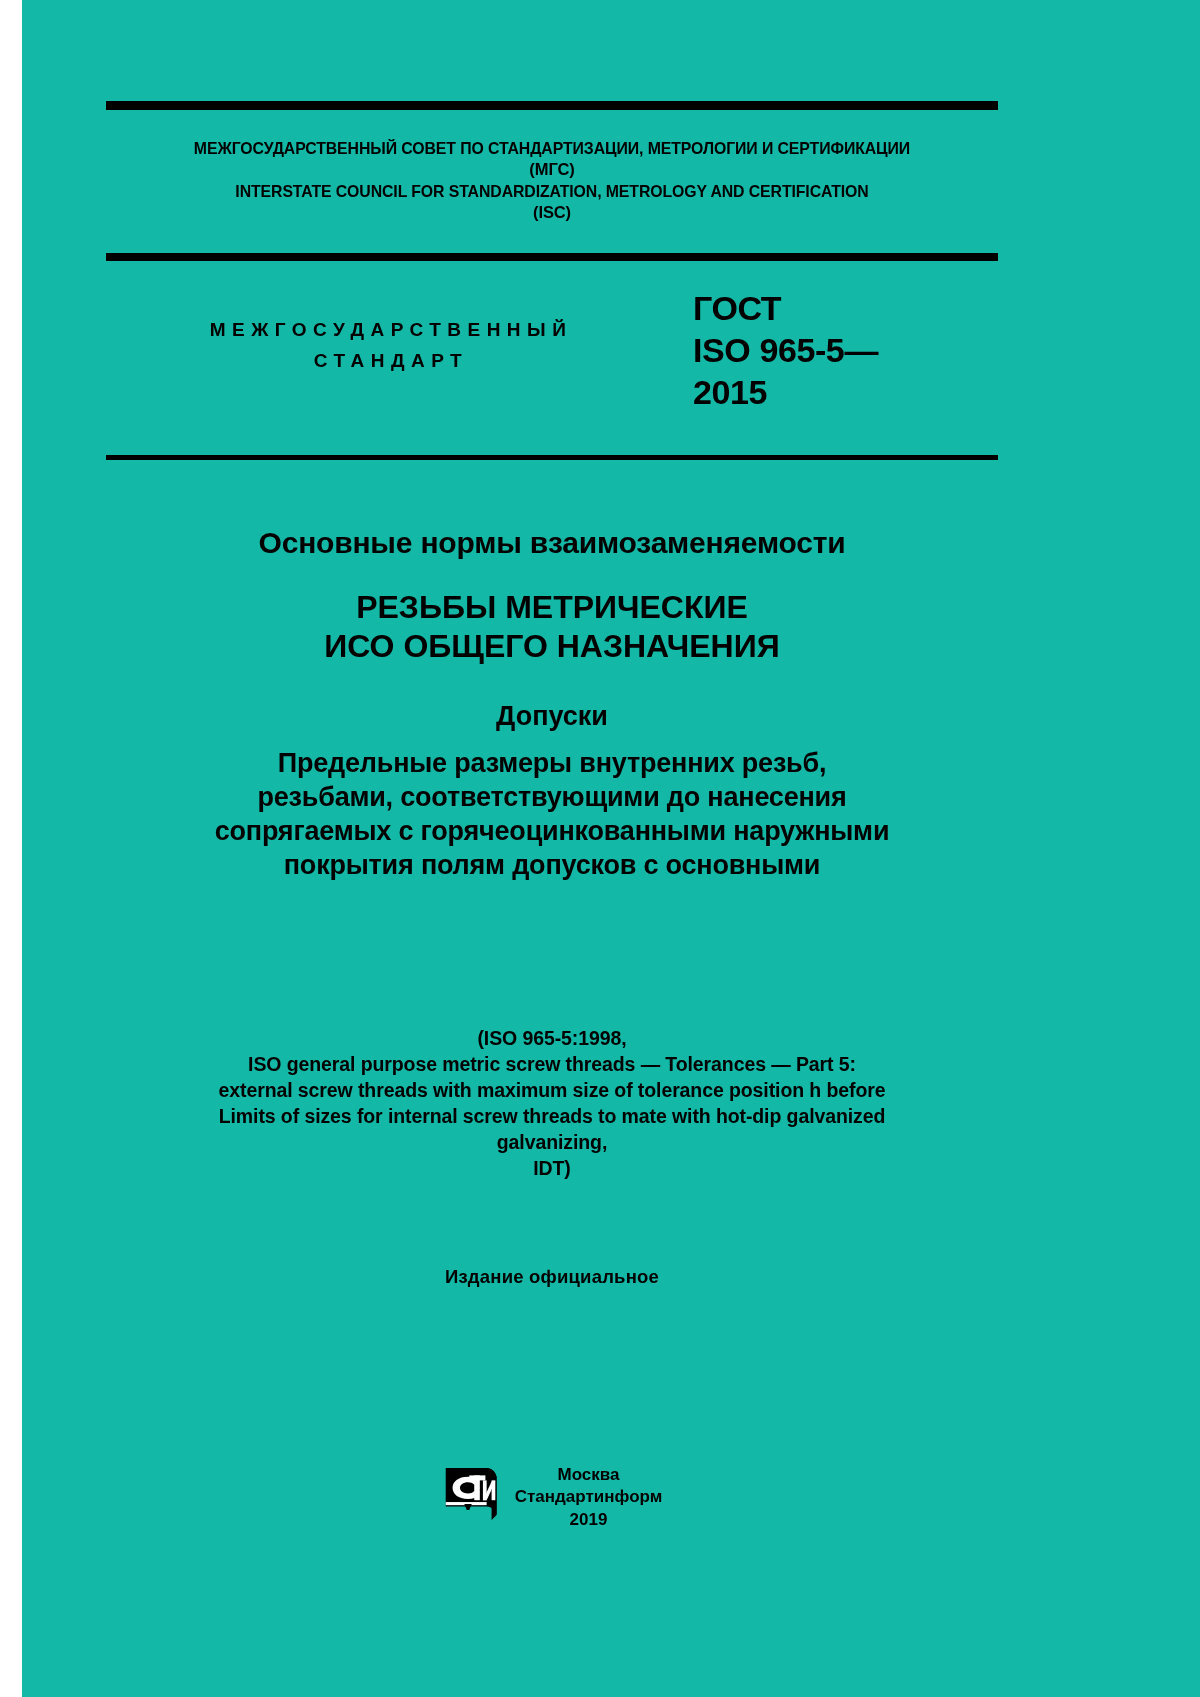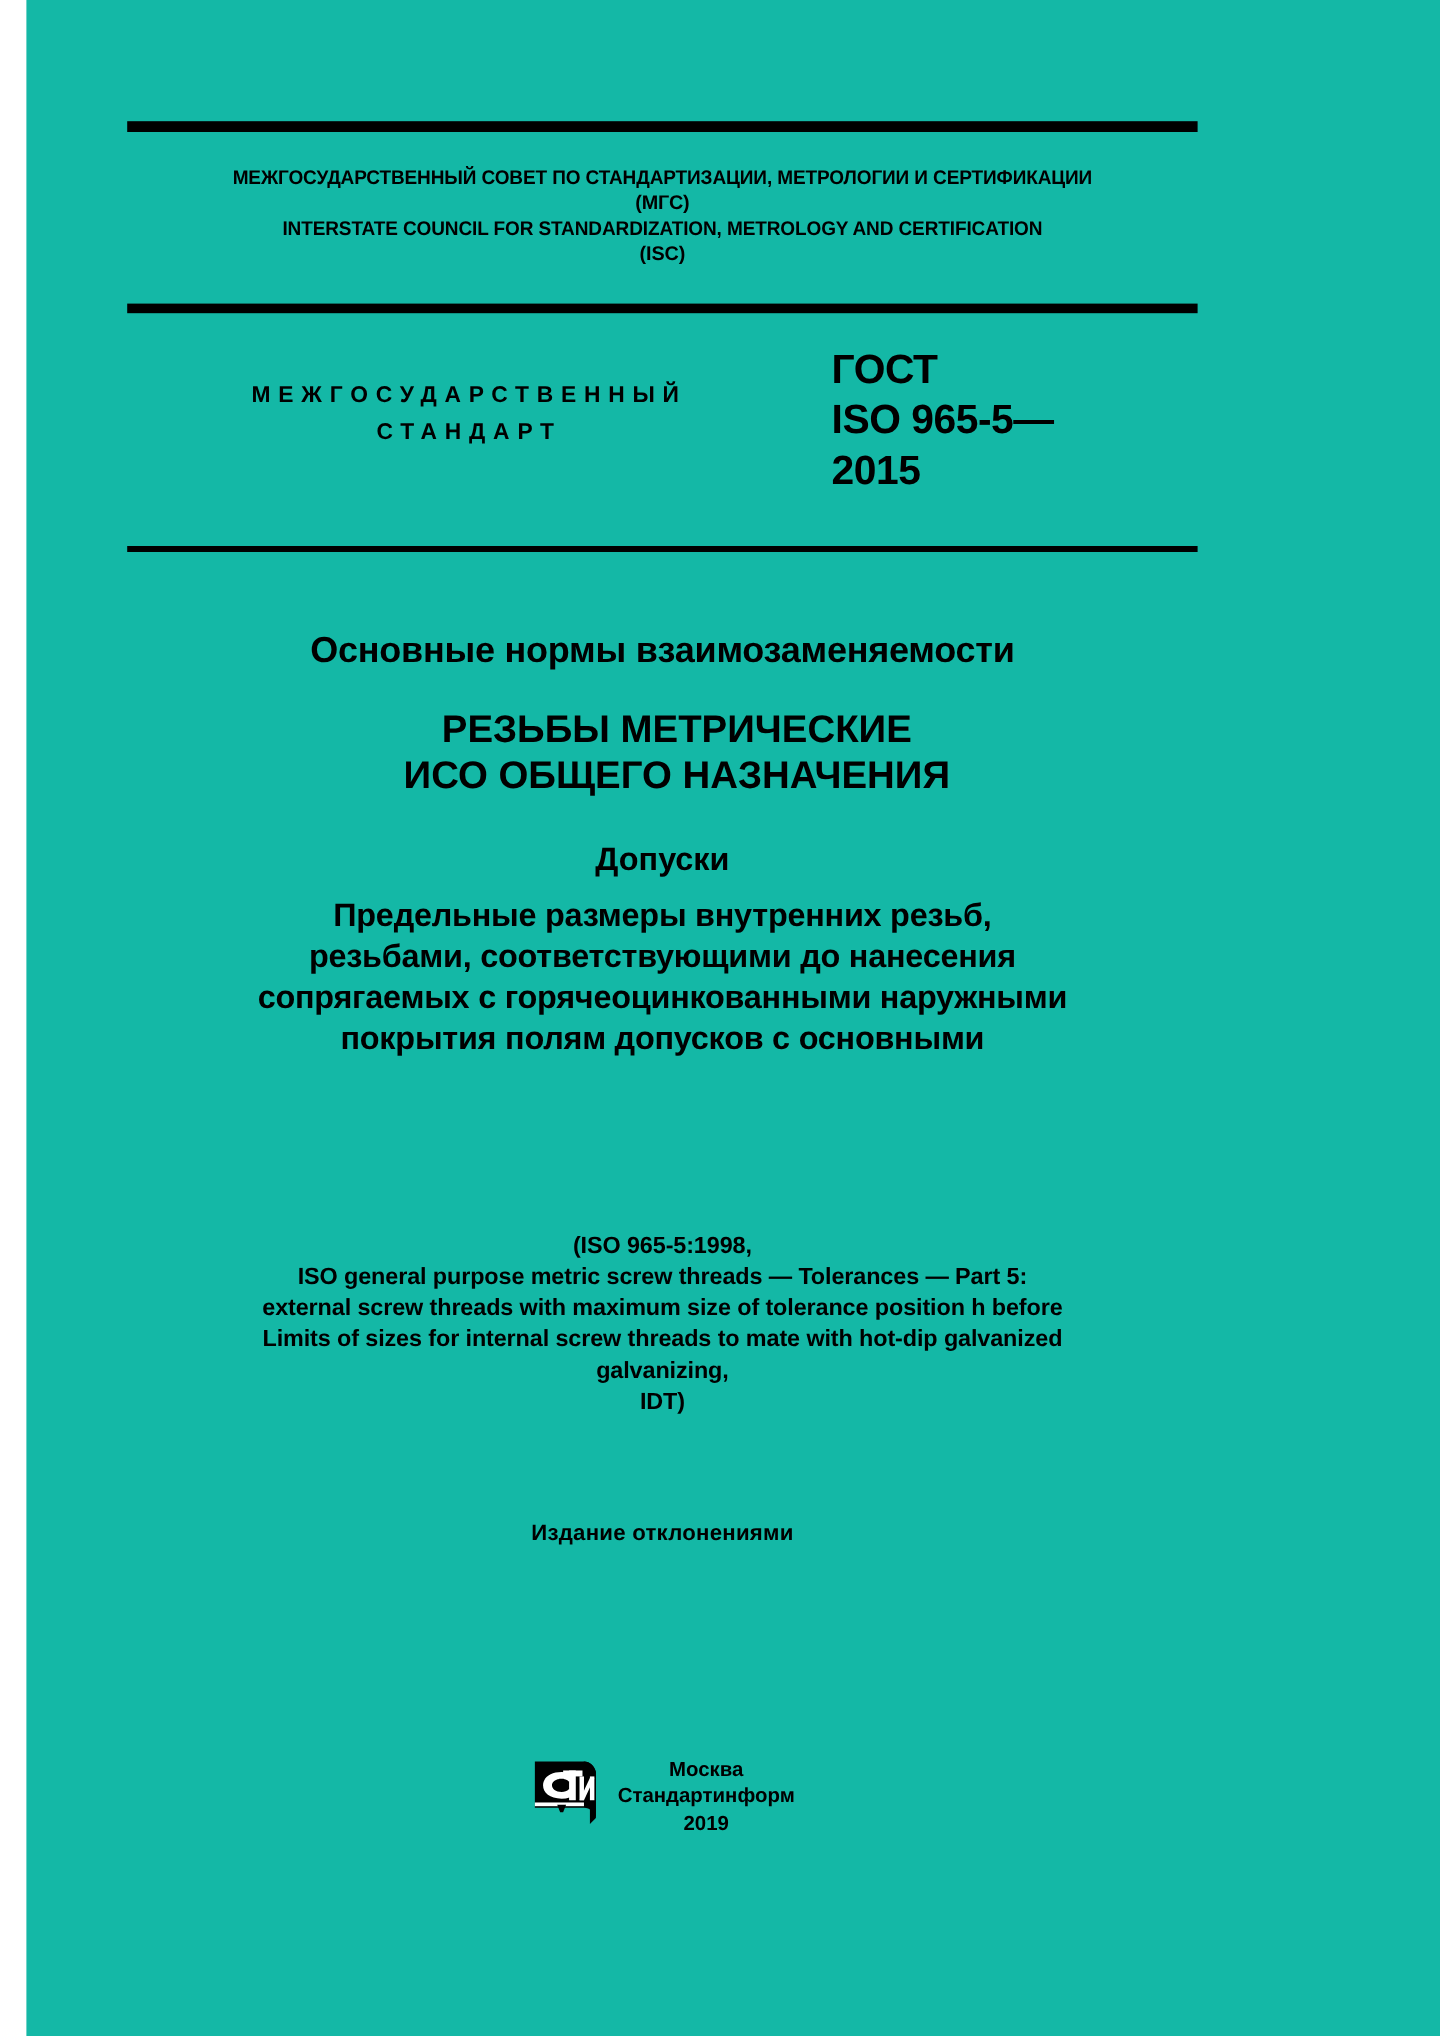--- a/index.html
+++ b/index.html
@@ -195,21 +195,21 @@
         <div class="gost-line">2015</div>
       </div>
     </div>
 
     <div class="rule rule-thin" style="position:absolute; left:0; top:455px;"></div>
 
     <div class="title-block" style="position:absolute; left:0; top:525px; width:892px;">
       <div class="t-sub1">Основные нормы взаимозаменяемости</div>
     </div>
 
-    <div class="title-block" style="position:absolute; left:12px; top:588px; width:892px;text-align:center;">
+    <div class="title-block" style="position:absolute; left:0; top:588px; width:892px;text-align:center;">
       <div class="t-main">РЕЗЬБЫ МЕТРИЧЕСКИЕ</div>
       <div class="t-main">ИСО ОБЩЕГО НАЗНАЧЕНИЯ</div>
     </div>
 
     <div class="title-block" style="position:absolute; left:0; top:700px; width:892px;">
       <div class="t-tol">Допуски</div>
     </div>
 
     <div class="title-block" style="position:absolute; left:-6px; top:746px; width:904px;">
       <div class="t-long">Предельные размеры внутренних резьб,</div>
@@ -220,21 +220,21 @@
 
     <div class="iso-ref" style="position:absolute; left:0; top:1026px; width:892px;">
       <div>(ISO 965-5:1998,</div>
       <div class="nowrap">ISO general purpose metric screw threads — Tolerances — Part 5:</div>
       <div class="nowrap">external screw threads with maximum size of tolerance position h before</div>
       <div class="nowrap">Limits of sizes for internal screw threads to mate with hot-dip galvanized</div>
       <div>galvanizing,</div>
       <div>IDT)</div>
     </div>
 
-    <div class="official" style="position:absolute; left:0; top:1266px; width:892px;">Издание отклонениями</div>
+    <div class="official" style="position:absolute; left:0; top:1266px; width:892px;">Издание официальное</div>
 
     <div class="footer" style="position:absolute; left:0; top:1463px; width:892px;">
 
       <div class="logo">
         <svg viewBox="0 0 100 100" width="62" height="62" aria-hidden="true">
 
           <path d="M6,8 L72,8 C80,8 86,14 88,22 L88,84 C86,76 80,70 72,70 L6,70 Z" fill="#000000"></path>
           <path d="M72,8 C80,8 86,14 88,22 L88,84 L80,92 L80,26 C79,18 75,14 68,14 Z" fill="#000000"></path>
 
           <path d="M42,22 C26,22 17,30 17,40 C17,50 26,58 42,58 C50,58 56,56 60,52

